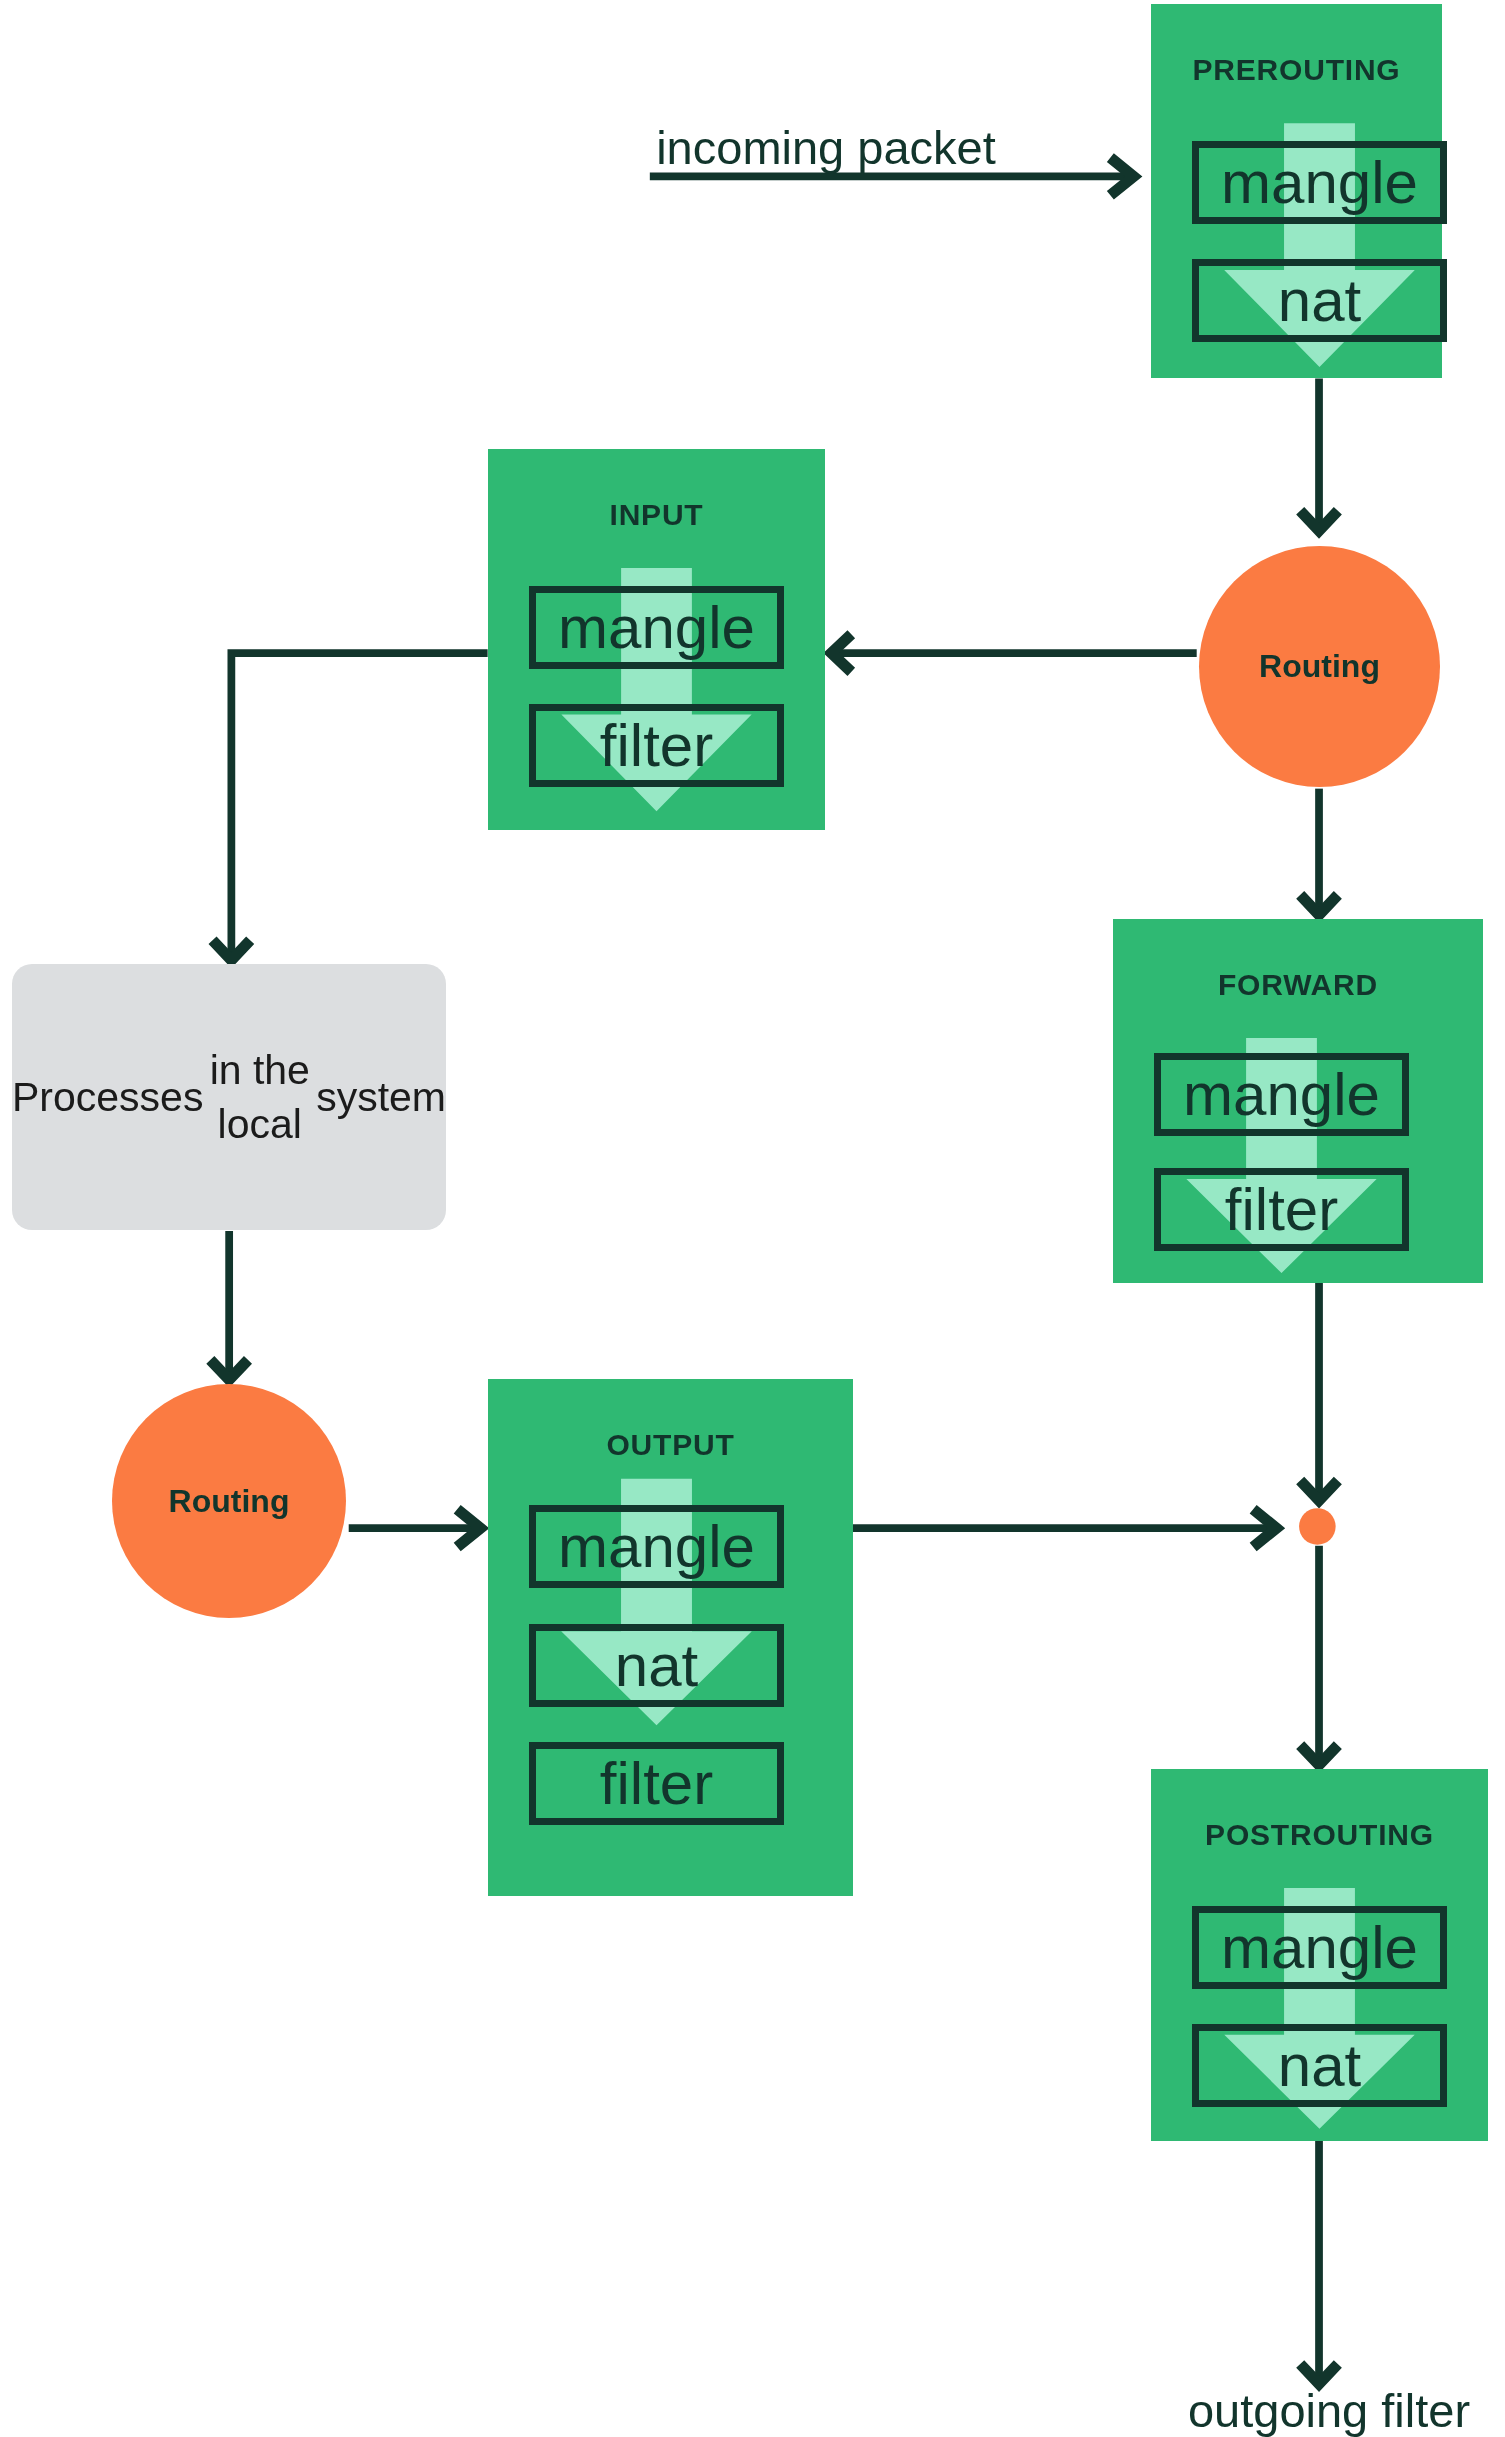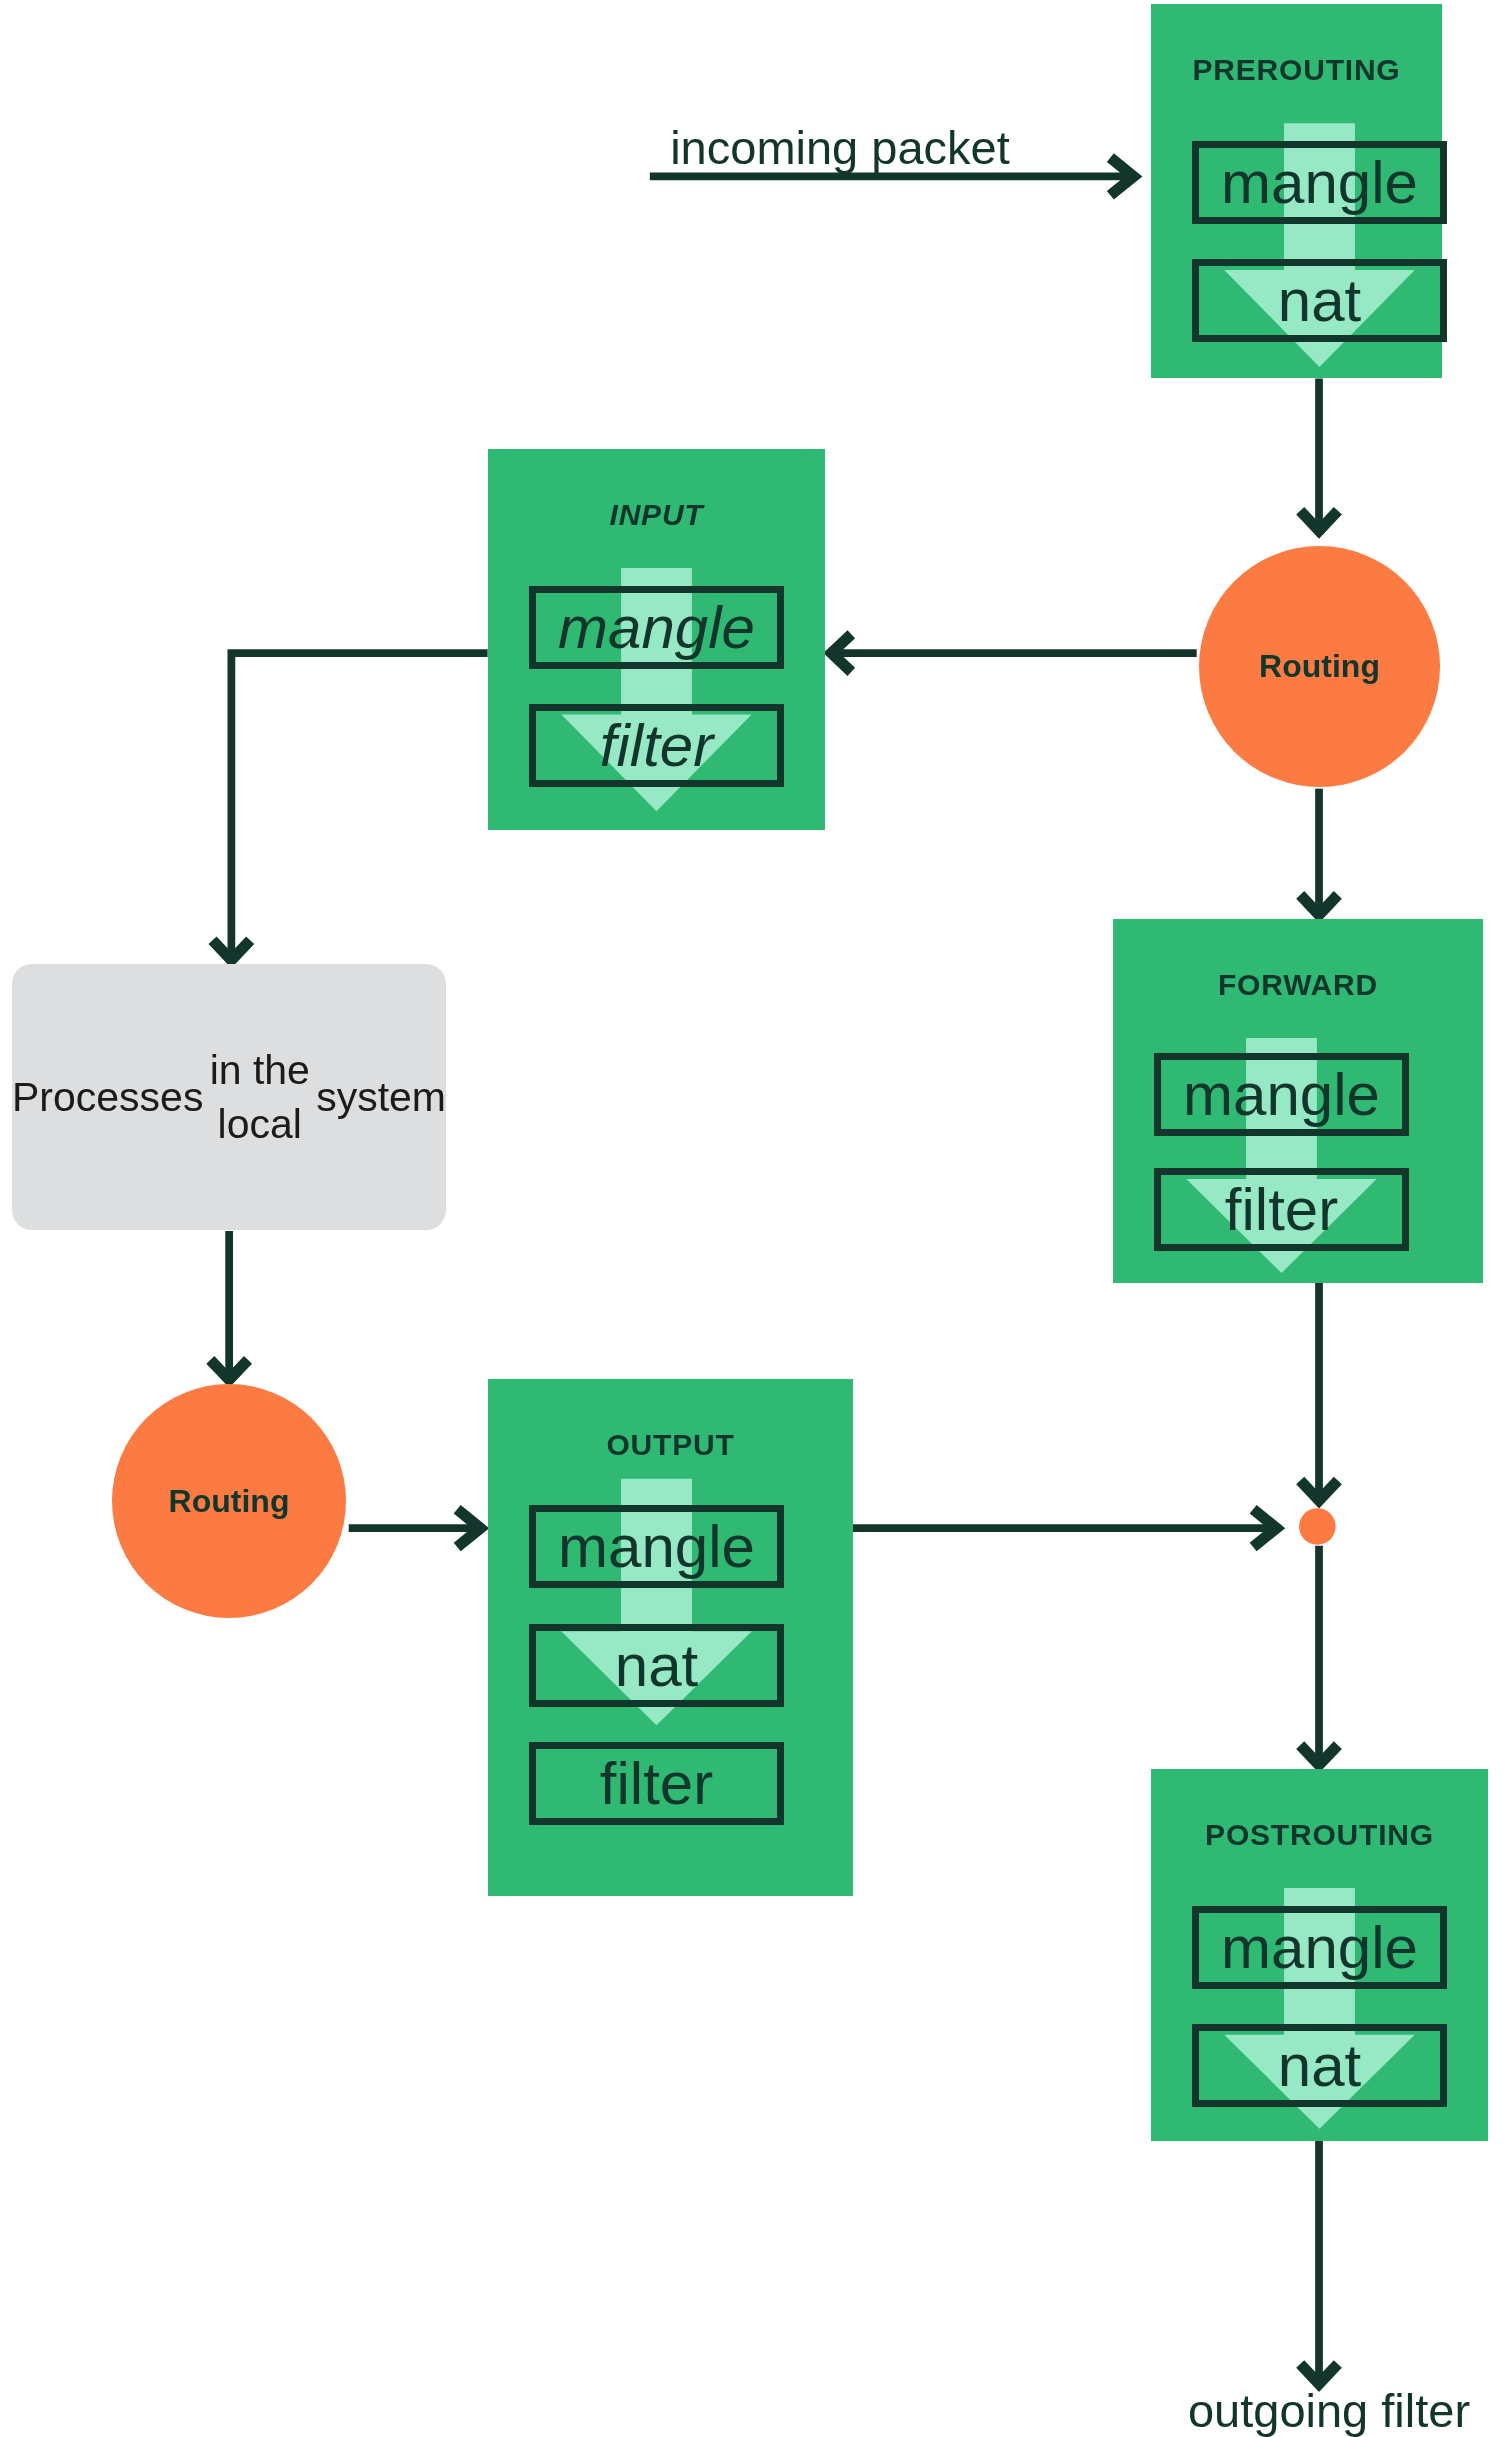--- a/index.html
+++ b/index.html
@@ -28,21 +28,21 @@
            display:flex;align-items:center;justify-content:center;z-index:2;}
   .routing span{font-size:32px;font-weight:700;color:var(--dark);}
 
   .graybox{position:absolute;left:12px;top:964px;width:434px;height:266px;
            background:var(--gray);border-radius:20px;z-index:2;
            display:flex;flex-direction:row;align-items:center;justify-content:center;}
   .graybox span{display:block;font-size:41px;line-height:54px;color:var(--text_black);text-align:center;}
 
   .freelabel{position:absolute;text-align:center;font-size:47px;font-weight:500;
              color:var(--dark);z-index:2;}
-  .lbl-incoming{left:646px;top:120px;width:388px;}
+  .lbl-incoming{left:632px;top:120px;width:388px;}
   .lbl-outgoing{left:1163px;top:2389px;width:332px;line-height:44px;}
 </style>
 </head>
 <body>
 
 <div class="canvas">
 
   <svg class="wires" width="1505" height="2438" viewBox="0 0 2719 4403">
 
     <path class="wire" d="M1174 318 L2042 318"></path>
@@ -90,21 +90,21 @@
       <polygon points="240,215 368,215 368,480 476,480 304,655 132,480 240,480"></polygon>
     </svg>
     <div class="chainbox" style="top:137px;">
       <span class="chainlabel">mangle</span>
     </div>
     <div class="chainbox" style="top:255px;">
       <span class="chainlabel">nat</span>
     </div>
   </div>
 
-  <div class="gbox" style="left:488px;top:449px;width:337px;height:381px;font-style:italic;">
+  <div class="gbox" style="left:488px;top:449px;width:337px;height:381px;">
     <div class="gtitle">INPUT</div>
     <svg class="flowarrow" width="337" height="381" viewBox="0 0 608 689">
       <polygon points="240,215 368,215 368,480 476,480 304,655 132,480 240,480"></polygon>
     </svg>
     <div class="chainbox" style="top:137px;">
       <span class="chainlabel">mangle</span>
     </div>
     <div class="chainbox" style="top:255px;">
       <span class="chainlabel">filter</span>
     </div>

